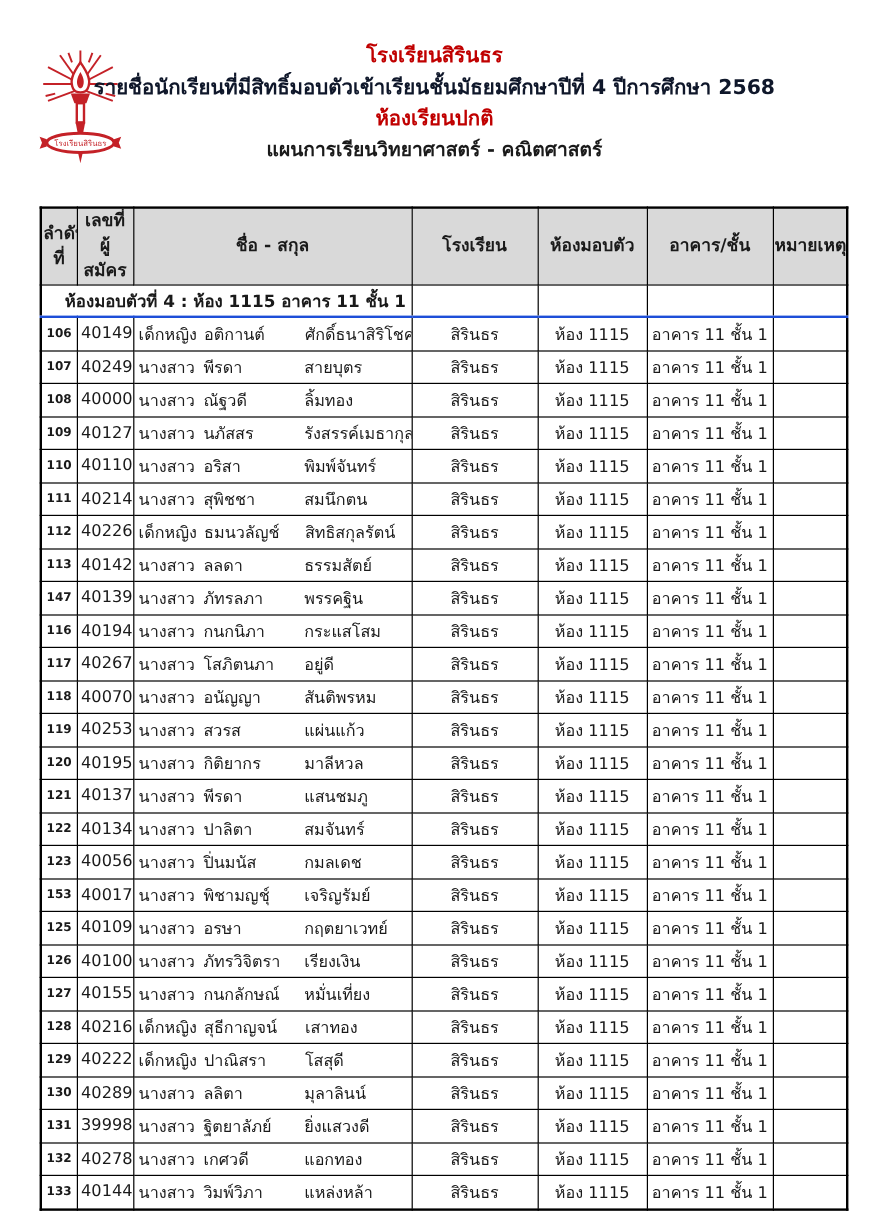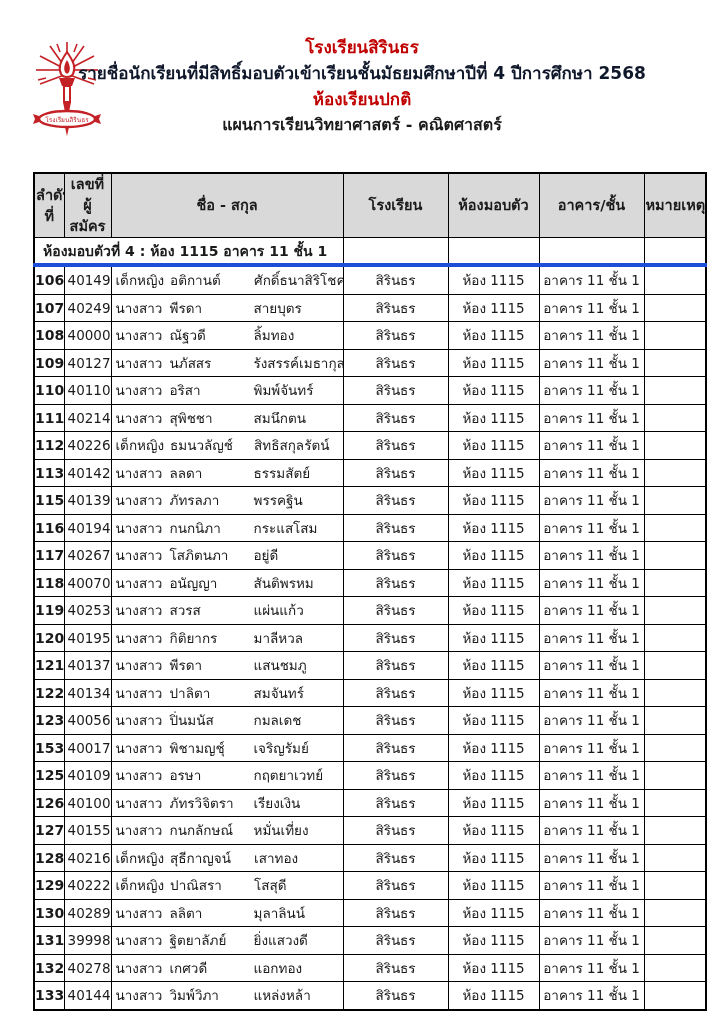--- a/index.html
+++ b/index.html
@@ -21,29 +21,29 @@
     border-collapse:collapse;table-layout:fixed;
     width:672px;margin-left:33px;margin-top:6px;
     border:2px solid #000;
   }
   .list-table th,.list-table td{border:1px solid #000;overflow:hidden;}
   .list-table thead th{
     background:#d9d9d9;font-weight:bold;font-size:14.5px;
     height:50px;text-align:center;vertical-align:middle;padding:0 1px;line-height:1.45;
   }
   .list-table td{height:26.5px;font-size:13.5px;padding:0;vertical-align:middle;}
-  td.c-no{text-align:center;font-weight:bold;font-size:14px;}
+  td.c-no{text-align:center;font-weight:bold;font-size:10px;}
   td.c-app{text-align:right;}
   td.c-name{text-align:left;padding-left:4px;white-space:nowrap;}
   td.c-name .prefix{display:inline-block;min-width:48px;margin-right:6px;}
   td.c-name .fname{display:inline-block;min-width:78px;margin-right:6px;}
   td.c-school,td.c-room,td.c-building{text-align:center;}
   tr.group-row td{
-    font-weight:bold;text-align:left;padding-left:8px;font-size:14px;
-    border-bottom:4px solid #1d4ed8;height:25px;white-space:nowrap;
+    font-weight:bold;text-align:left;padding-left:19px;font-size:14px;
+    border-bottom:2px solid #1d4ed8;height:25px;white-space:nowrap;
   }
   .doc-area{position:absolute;top:166px;left:0;width:724px;}
 </style>
 </head>
 <body>
 
 <div class="page">
 
   <div class="logo-wrap">
     <svg id="logo-svg" width="74" height="100" viewBox="0 0 74 100" style="color: rgb(196, 33, 39);">
@@ -200,21 +200,21 @@
           <tr>
             <td class="c-no">113</td>
             <td class="c-app">40142</td>
             <td class="c-name"><span class="prefix">นางสาว</span><span class="fname">ลลดา</span><span class="lname">ธรรมสัตย์</span></td>
             <td class="c-school">สิรินธร</td>
             <td class="c-room">ห้อง 1115</td>
             <td class="c-building">อาคาร 11 ชั้น 1</td>
             <td class="c-note"></td>
           </tr>
           <tr>
-            <td class="c-no">115</td>
+            <td class="c-no">147</td>
             <td class="c-app">40139</td>
             <td class="c-name"><span class="prefix">นางสาว</span><span class="fname">ภัทรลภา</span><span class="lname">พรรคฐิน</span></td>
             <td class="c-school">สิรินธร</td>
             <td class="c-room">ห้อง 1115</td>
             <td class="c-building">อาคาร 11 ชั้น 1</td>
             <td class="c-note"></td>
           </tr>
           <tr>
             <td class="c-no">116</td>
             <td class="c-app">40194</td>

